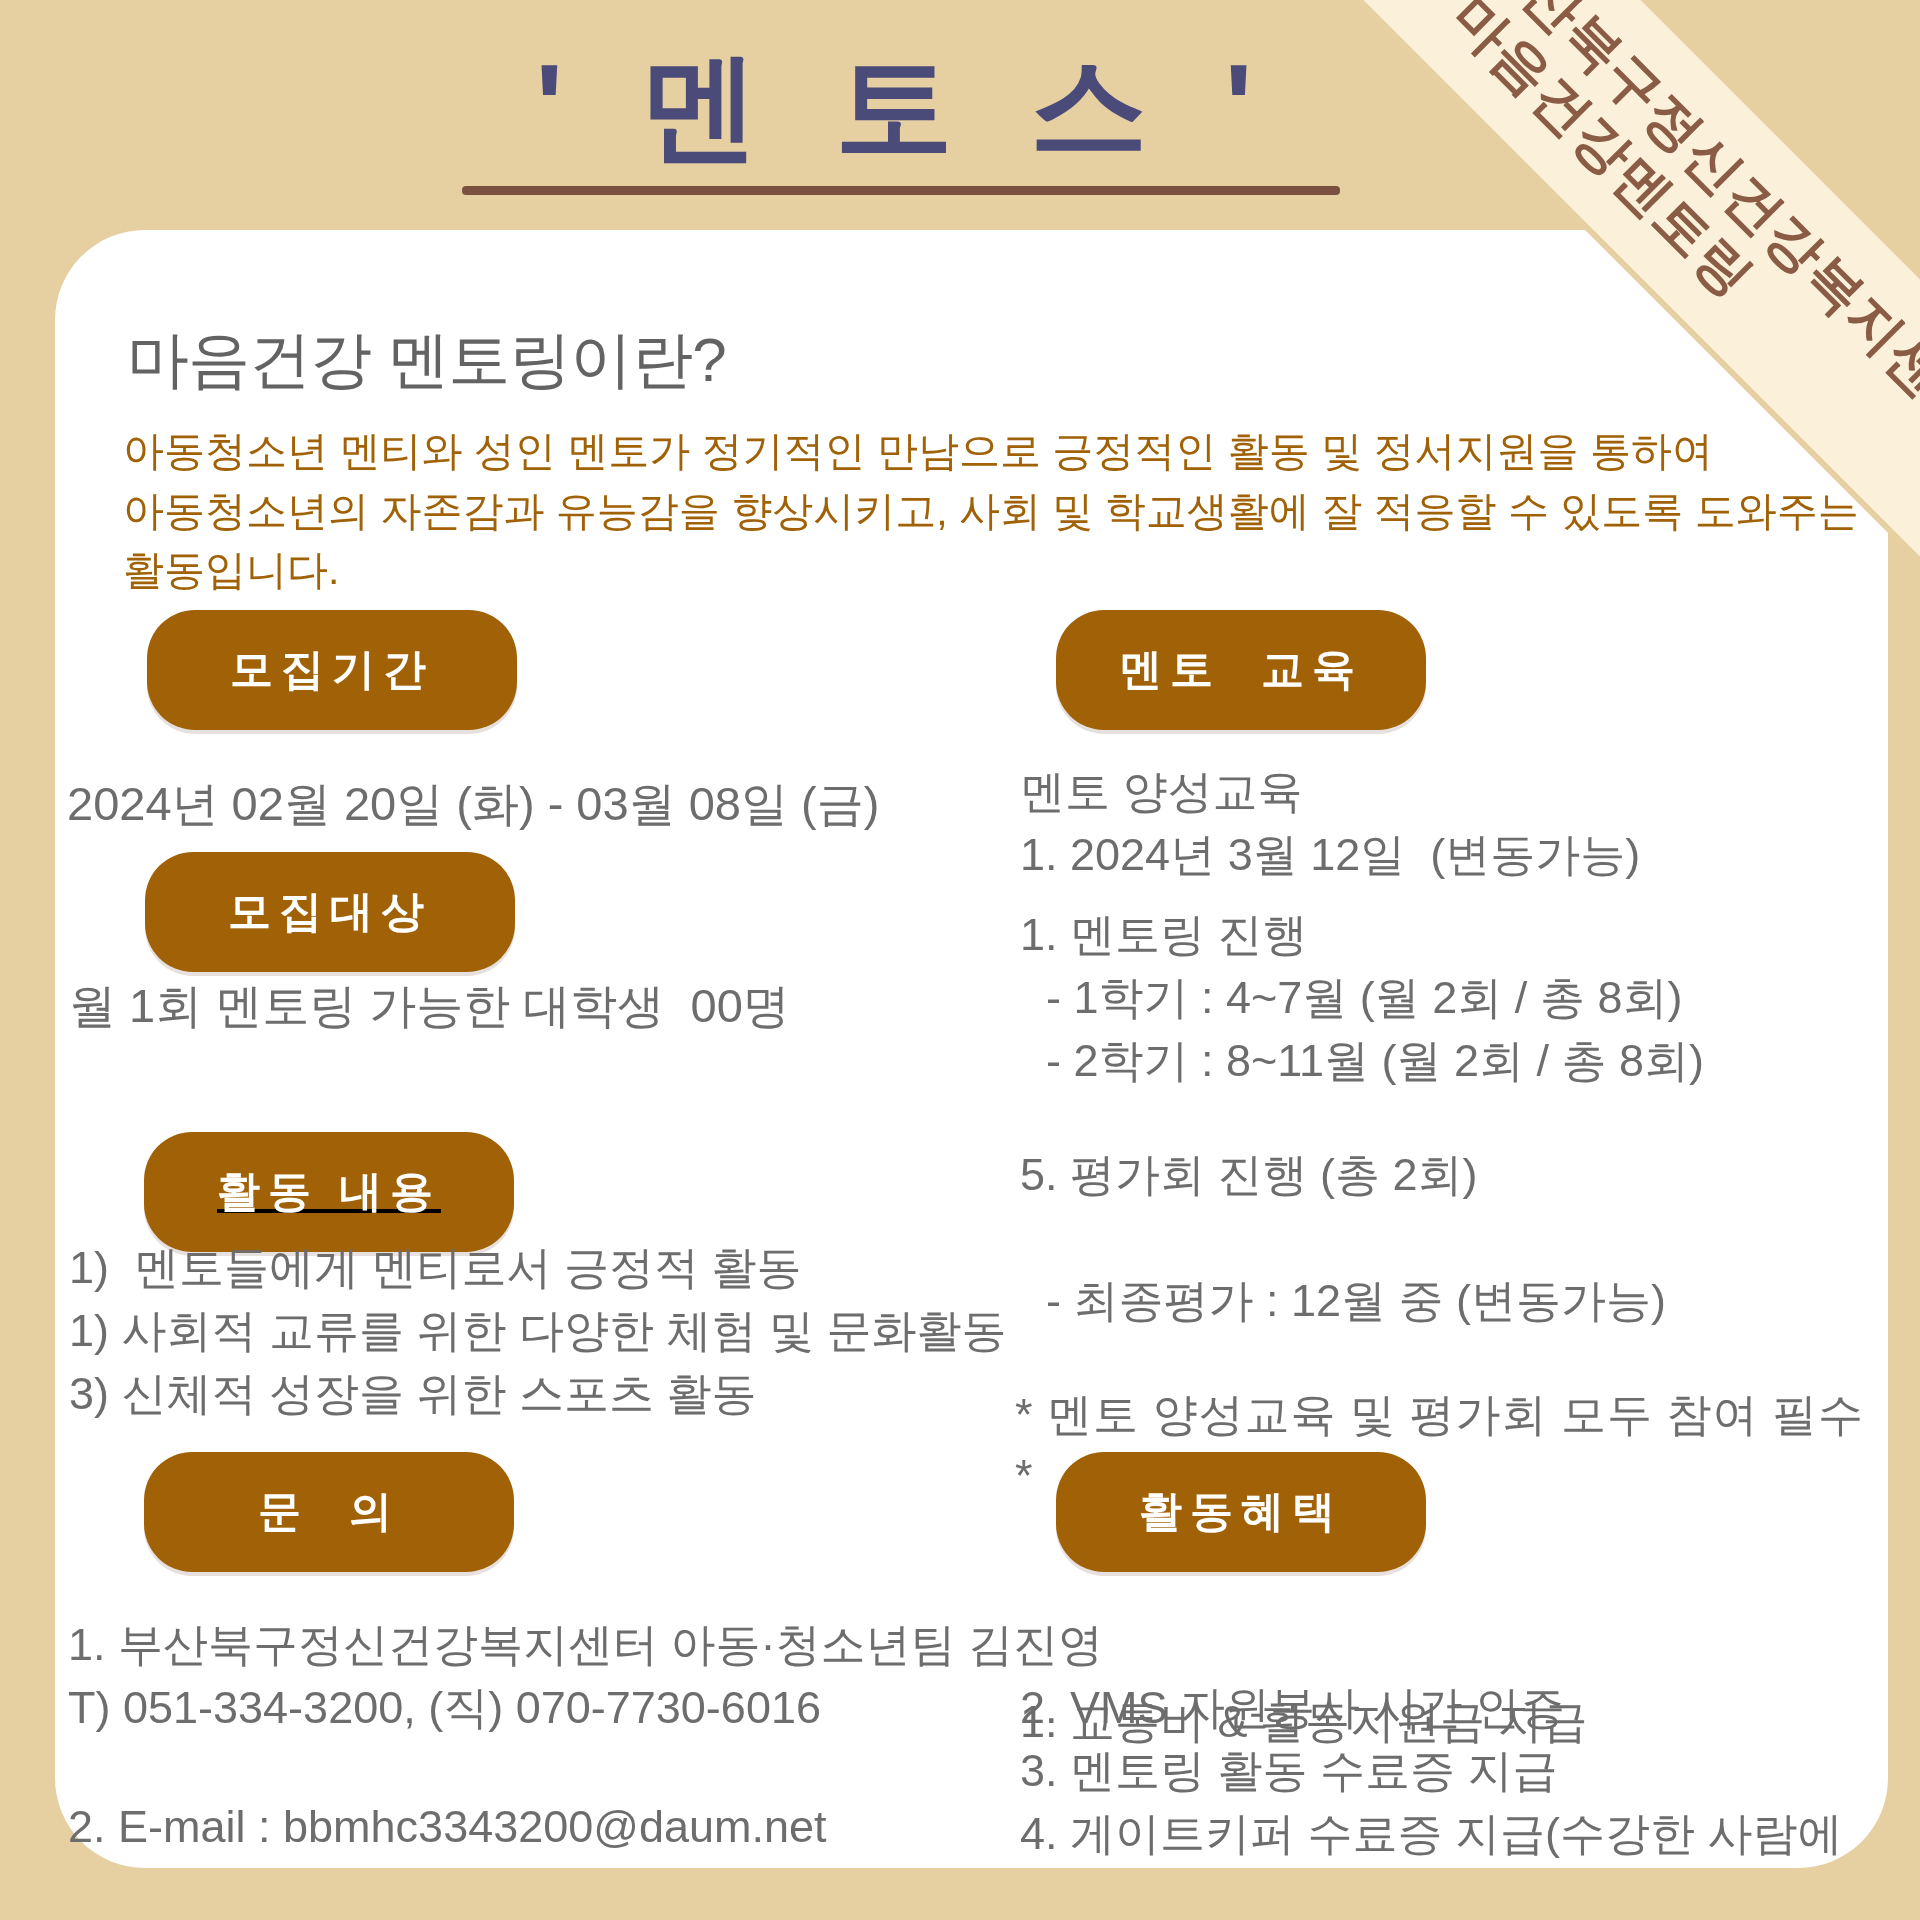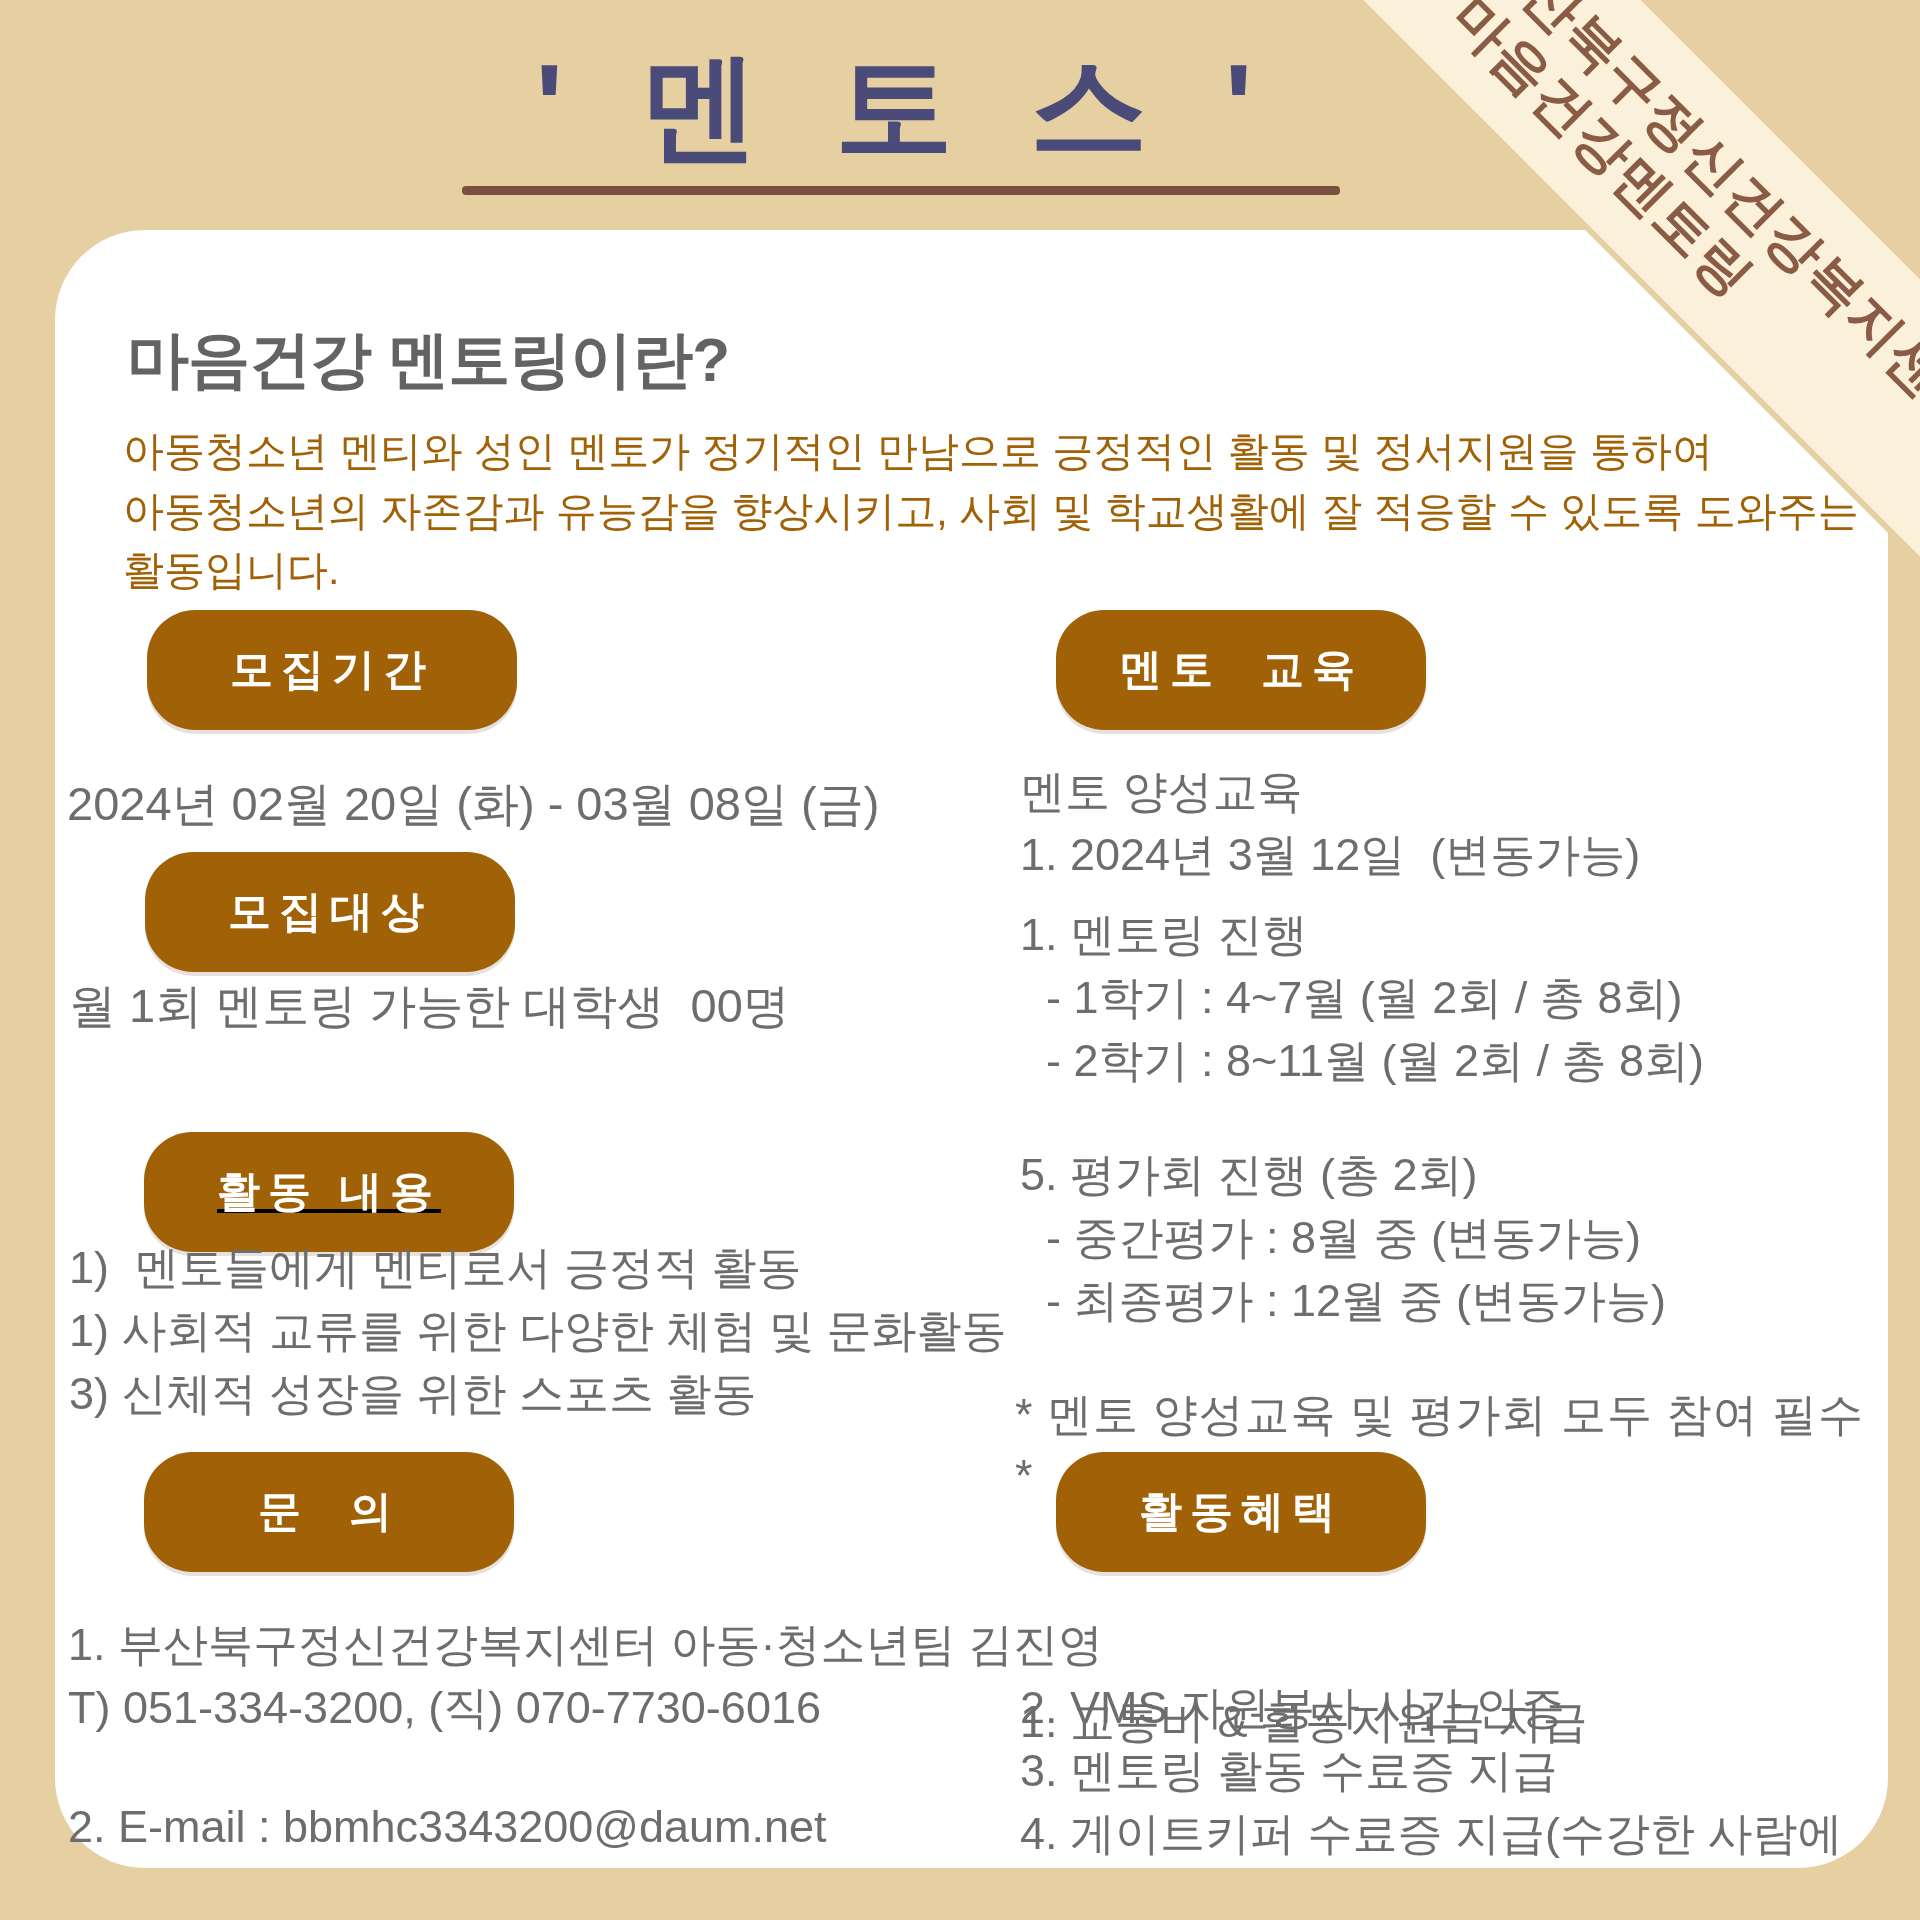--- a/index.html
+++ b/index.html
@@ -38,21 +38,21 @@
   .ribbon .r2{margin-right:240px;}
 
   
   .card{
     position:absolute;left:55px;top:230px;width:1833px;height:1638px;
     background:#ffffff;border-radius:90px;z-index:2;
     clip-path:polygon(0 0,1530px 0,100% 303px,100% 100%,0 100%);
   }
 
   .abs{position:absolute;}
-  .heading{color:#636363;font-size:62px;font-weight:700;letter-spacing:-1px;}
+  .heading{color:#636363;font-size:62px;font-weight:400;letter-spacing:-1px;}
   .para{color:#a16207;font-size:41px;line-height:1.45;white-space:pre-wrap;}
 
   .badge{
     position:absolute;width:370px;height:120px;
     background:#a16207;border-radius:48px;
     display:flex;align-items:center;justify-content:center;
     box-shadow:0 4px 0 rgba(90,55,35,.15);
   }
   .badge span{
     color:#ffffff;font-weight:800;font-size:43px;letter-spacing:8px;
@@ -109,21 +109,20 @@
       <span>멘토  교육</span>
     </div>
     <div class="body-line" style="left:965px;top:532px;">멘토 양성교육</div>
     <div class="body-line" style="left:965px;top:595px;">1. 2024년 3월 12일  (변동가능)</div>
 
     <div class="body-line" style="left:965px;top:675px;">1. 멘토링 진행</div>
     <div class="body-line sub" style="left:965px;top:738px;">- 1학기 : 4~7월 (월 2회 / 총 8회)</div>
     <div class="body-line sub" style="left:965px;top:801px;">- 2학기 : 8~11월 (월 2회 / 총 8회)</div>
 
     <div class="body-line" style="left:965px;top:915px;">5. 평가회 진행 (총 2회)</div>
-    <div class="body-line sub" style="left:965px;top:978px;">- 중간평가 : 8월 중 (변동가능)</div>
     <div class="body-line sub" style="left:965px;top:1041px;">- 최종평가 : 12월 중 (변동가능)</div>
 
     <div class="body-line" style="left:960px;top:1155px;letter-spacing:1px;">* 멘토 양성교육 및 평가회 모두 참여 필수 *</div>
 
     <div class="badge" style="left:1001px;top:1222px;">
       <span>활동혜택</span>
     </div>
     <div class="body-line" style="left:965px;top:1462px;text-align:right;">1. 교통비 &amp; 활동지원금 지급</div>
     <div class="body-line" style="left:965px;top:1448px;">2. VMS 자원봉사 시간 인증</div>
     <div class="body-line" style="left:965px;top:1511px;">3. 멘토링 활동 수료증 지급</div>

